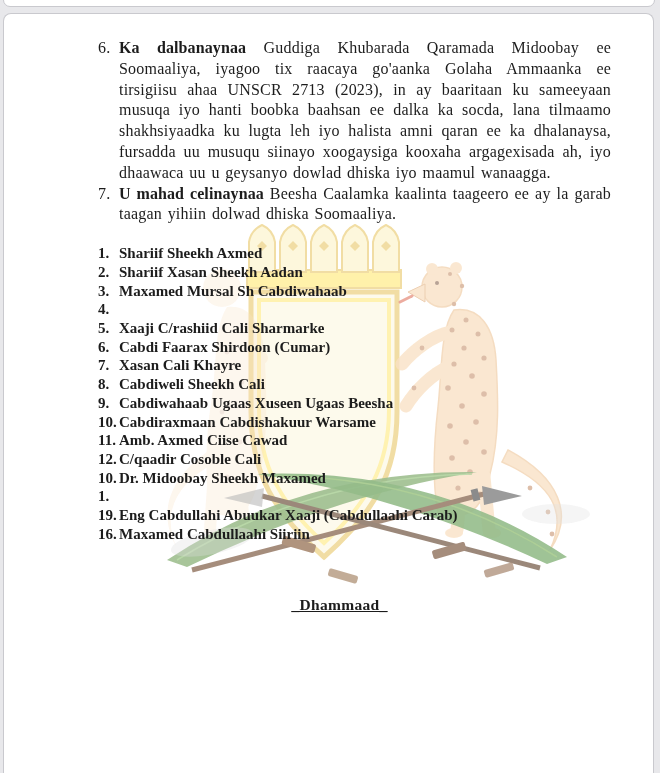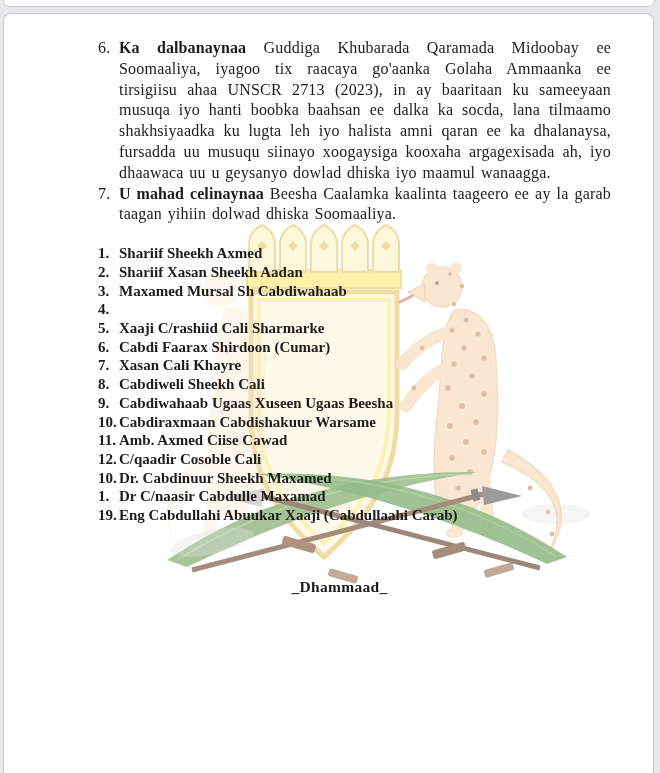--- a/index.html
+++ b/index.html
@@ -38,20 +38,21 @@
     margin-top:19px;
     font-weight:bold;font-size:15px;line-height:18.7px;
   }
   .sig-row{display:flex;}
   .snum{flex:0 0 21px;}
   .sname{white-space:nowrap;}
   .end-marker{
     margin-top:53px;margin-right:30px;
     text-align:center;font-weight:bold;font-size:15.5px;
     letter-spacing:.3px;
+    text-decoration:underline;
   }
 </style>
 </head>
 <body>
 
 <div class="prev-page"></div>
 
 <div class="page">
 
   <svg class="watermark" viewBox="0 0 470 395">
@@ -214,28 +215,31 @@
       <div class="sig-row">
           <span class="snum">11.</span>
           <span class="sname">Amb. Axmed Ciise Cawad</span>
         </div>
       <div class="sig-row">
           <span class="snum">12.</span>
           <span class="sname">C/qaadir Cosoble Cali</span>
         </div>
       <div class="sig-row">
           <span class="snum">10.</span>
-          <span class="sname">Dr. Cabdinuur Sheekh Maxamed</span>
+          <span class="sname">Dr. Midoobay Sheekh Maxamed</span>
         </div>
       <div class="sig-row">
           <span class="snum">1.</span>
-          <span class="sname">Dr C/naasir Cabdulle Maxamad</span>
         </div>
       <div class="sig-row">
           <span class="snum">19.</span>
           <span class="sname">Eng Cabdullahi Abuukar Xaaji (Cabdullaahi Carab)</span>
         </div>
+      <div class="sig-row">
+          <span class="snum">16.</span>
+          <span class="sname">Maxamed Cabdullaahi Siiriin</span>
+        </div>
     </div>
 
     <div class="end-marker">_Dhammaad_</div>
 
   </div>
 </div>
 
 </body></html>

